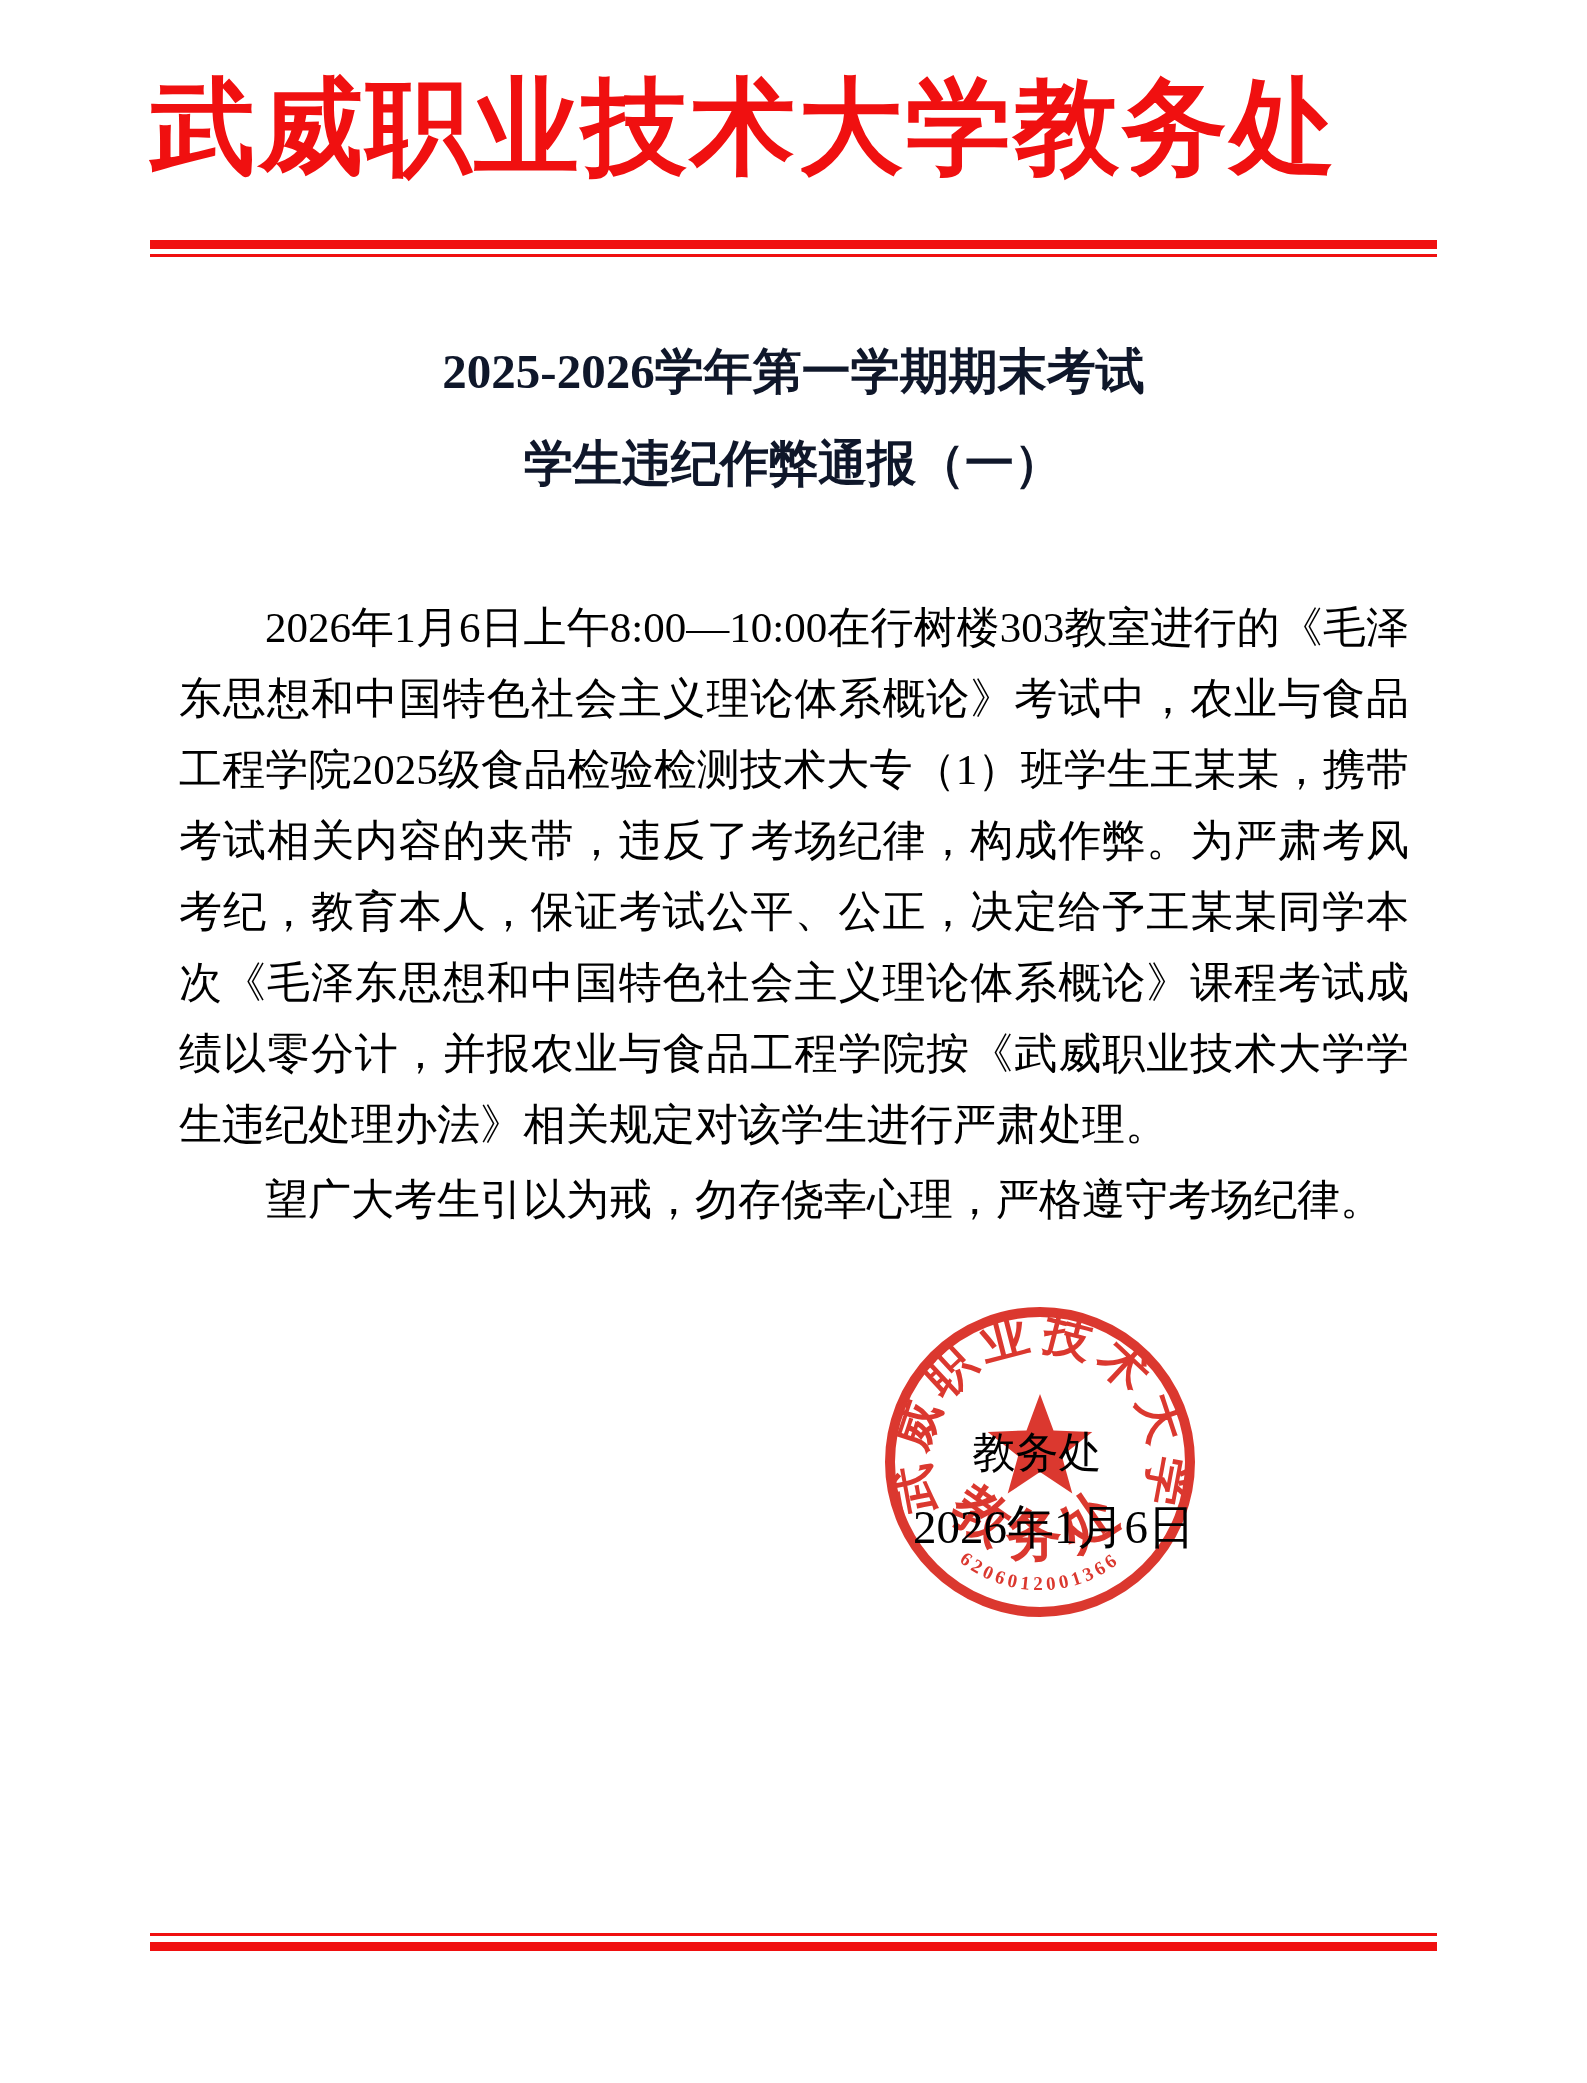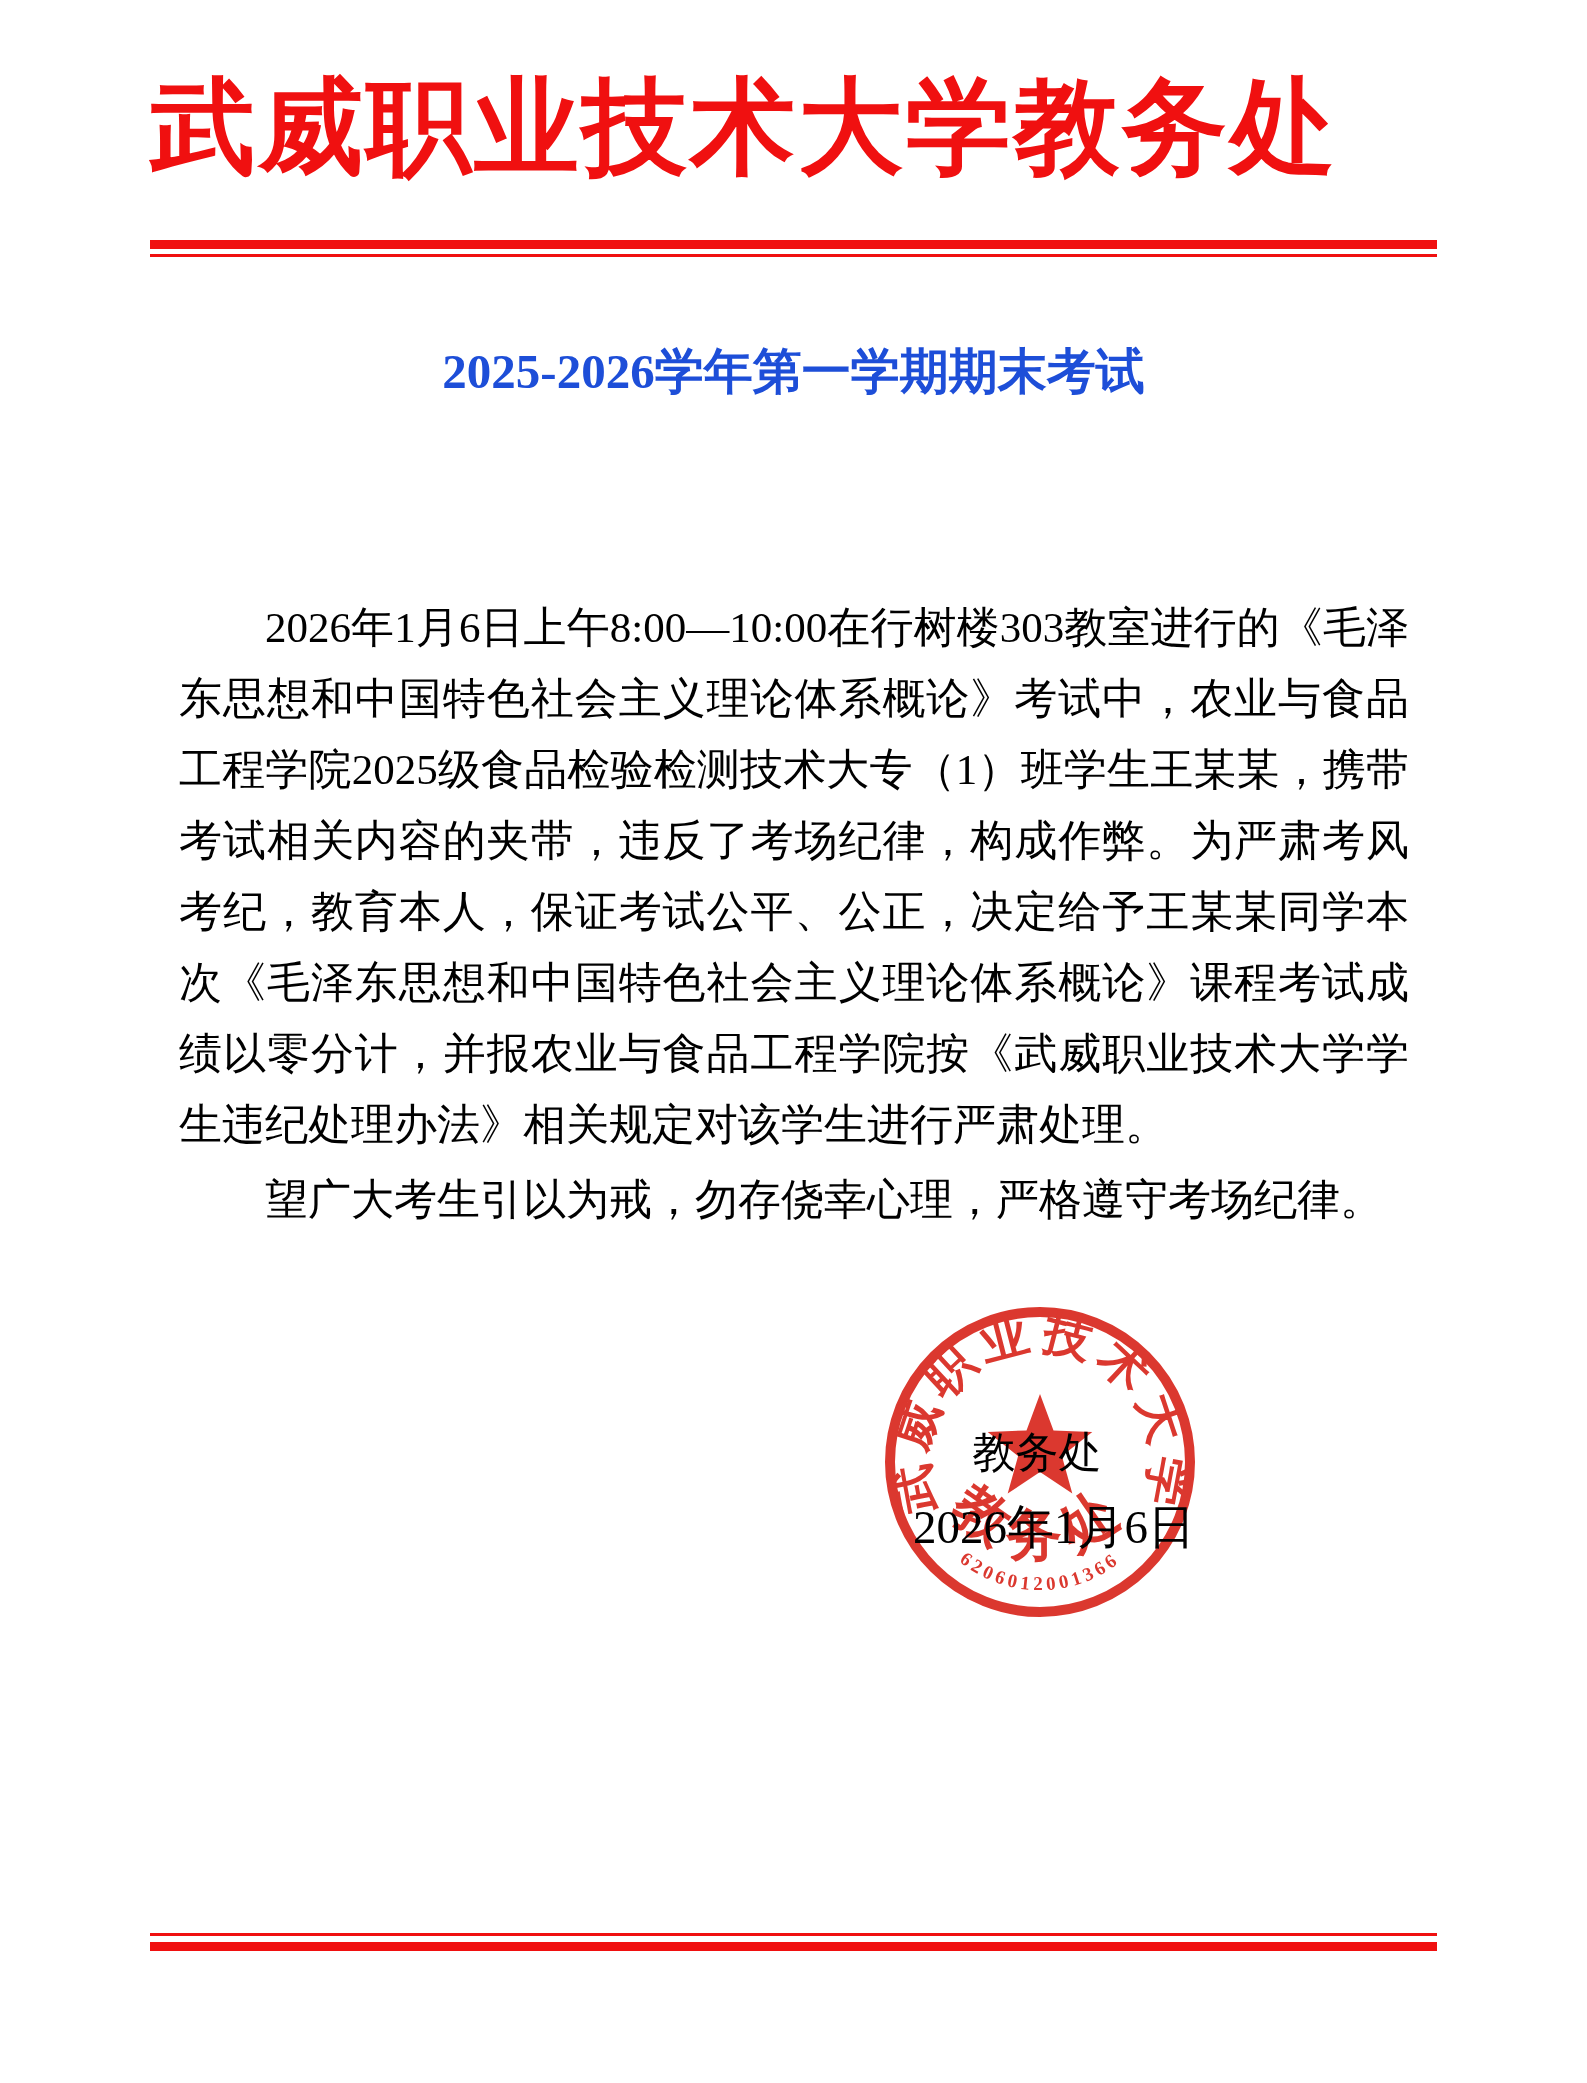--- a/index.html
+++ b/index.html
@@ -43,21 +43,21 @@
   
   .notice-title {
     position: absolute;
     top: 326px;
     left: 150px;
     width: 1287px;
     text-align: center;
     font-size: 49px;
     line-height: 92px;
     font-weight: bold;
-    color: #1d4ed8;
+    color: #0f172a;
     font-family: Liberation Serif, serif;
   }
   
   .notice-body {
     position: absolute;
     top: 588px;
     left: 175px;
     width: 1238px;
     font-size: 43px;
     line-height: 71px;
@@ -101,20 +101,21 @@
 <body>
 
 <div class="page">
 
   <div class="doc-header">武威职业技术大学教务处</div>
   <div class="rule rule-thick-top"></div>
   <div class="rule rule-thin-top"></div>
 
   <div class="notice-title">
     <div>2025-2026学年第一学期期末考试</div>
+    <div>学生违纪作弊通报（一）</div>
   </div>
 
   <div class="notice-body">
     <p>2026年1月6日上午8:00—10:00在行树楼303教室进行的《毛泽东思想和中国特色社会主义理论体系概论》考试中，农业与食品工程学院2025级食品检验检测技术大专（1）班学生王某某，携带考试相关内容的夹带，违反了考场纪律，构成作弊。为严肃考风考纪，教育本人，保证考试公平、公正，决定给予王某某同学本次《毛泽东思想和中国特色社会主义理论体系概论》课程考试成绩以零分计，并报农业与食品工程学院按《武威职业技术大学学生违纪处理办法》相关规定对该学生进行严肃处理。</p>
     <p>望广大考生引以为戒，勿存侥幸心理，严格遵守考场纪律。</p>
   </div>
 
   <svg class="seal" viewBox="0 0 330 330" font-family="Liberation Serif, DejaVu Serif, serif">
     <circle cx="165" cy="165" r="150" fill="none" stroke="#d8281e" stroke-width="10"></circle>
     <defs>

